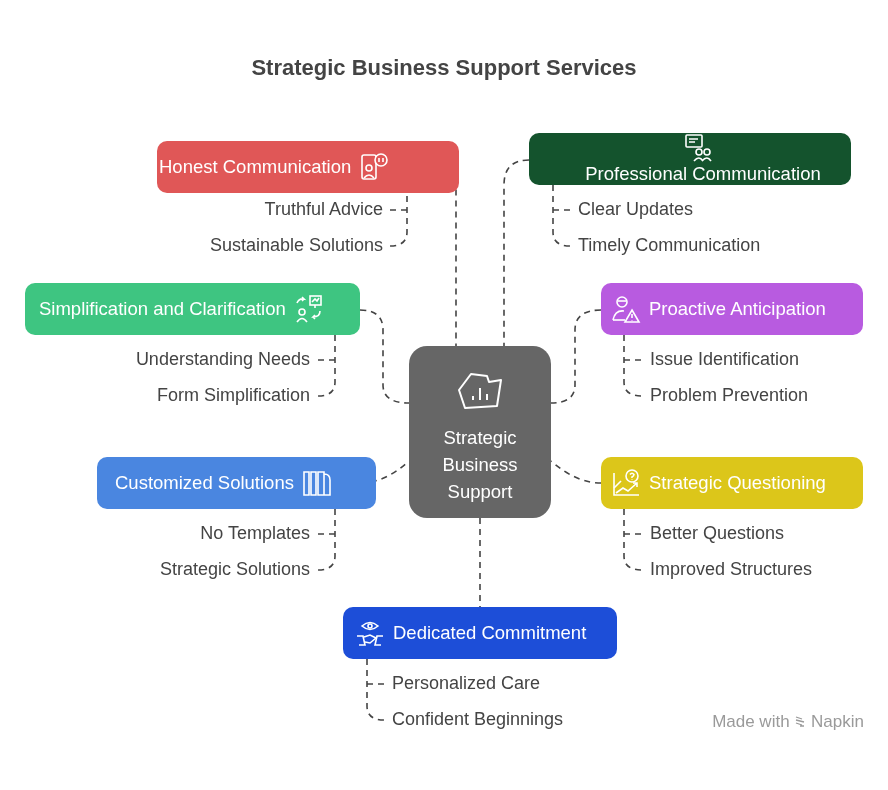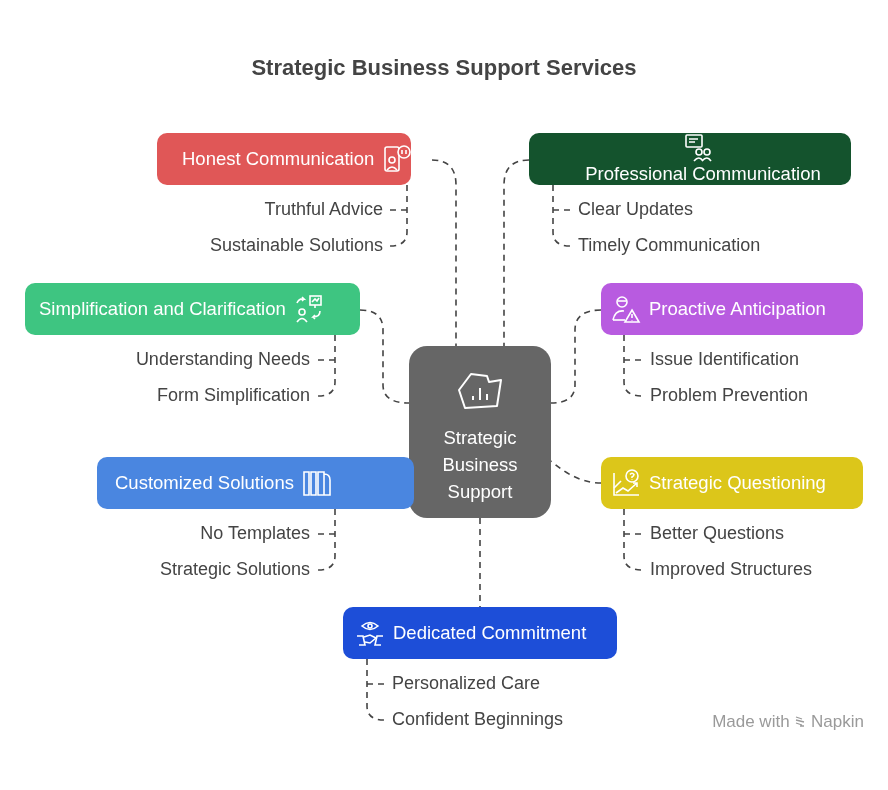--- a/index.html
+++ b/index.html
@@ -56,21 +56,21 @@
 <div class="center">
   <span>
     <svg width="50" height="44" viewBox="0 0 50 44" fill="none" stroke="#fff" stroke-width="2" stroke-linejoin="round">
       <path d="M4 22 L16 6 L32 8 L34 14 L46 12 L42 38 L10 40 Z"></path>
       <path d="M18 32 L18 28 M25 32 L25 20 M32 32 L32 26"></path>
     </svg>
   </span>
   <span class="clbl">Strategic Business Support</span>
 </div>
 
-<div class="node" style="left:157px;top:133px;width:254px;background:#E05757;padding-left:25px;">
+<div class="node" style="left:157px;top:141px;width:302px;background:#E05757;padding-left:2px;">
   <span class="lbl">Honest Communication</span>
   <span class="ic" style="margin-left:8px;">
     <svg width="30" height="30" viewBox="0 0 30 30" fill="none" stroke="#fff" stroke-width="1.6">
       <rect x="3" y="3" width="14" height="24" rx="2"></rect>
         <circle cx="10" cy="16" r="3"></circle>
         <path d="M5 26 Q10 20 15 26"></path>
       <circle cx="22" cy="8" r="6" fill="#E05757"></circle>
         <path d="M20 6 V10 M24 6 V10"></path>
     </svg>
   </span>
@@ -118,21 +118,21 @@
         <path d="M2 26 H14"></path>
       <path d="M21 16 L28 28 H14 Z"></path>
         <path d="M21 20 V24 M21 26 V26.5"></path>
     </svg>
   </span>
   <span class="lbl">Proactive Anticipation</span>
 </div>
 <div class="sub" style="left:650px;top:349px;">Issue Identification</div>
 <div class="sub" style="left:650px;top:385px;">Problem Prevention</div>
 
-<div class="node" style="left:97px;top:457px;width:317px;background:#4A86E0;padding-left:18px;">
+<div class="node" style="left:97px;top:457px;width:279px;background:#4A86E0;padding-left:18px;">
   <span class="lbl">Customized Solutions</span>
   <span class="ic" style="margin-left:8px;">
     <svg width="30" height="30" viewBox="0 0 30 30" fill="none" stroke="#fff" stroke-width="1.6">
       <path d="M2 4 H7 V27 H2 Z M9 4 H14 V27 H9 Z M16 4 H22 L22 27 H16 Z M22 6 Q28 6 28 12 V27 H22"></path>
     </svg>
   </span>
 </div>
 <div class="sub r" style="right:578px;top:523px;">No Templates</div>
 <div class="sub r" style="right:578px;top:559px;">Strategic Solutions</div>
 

